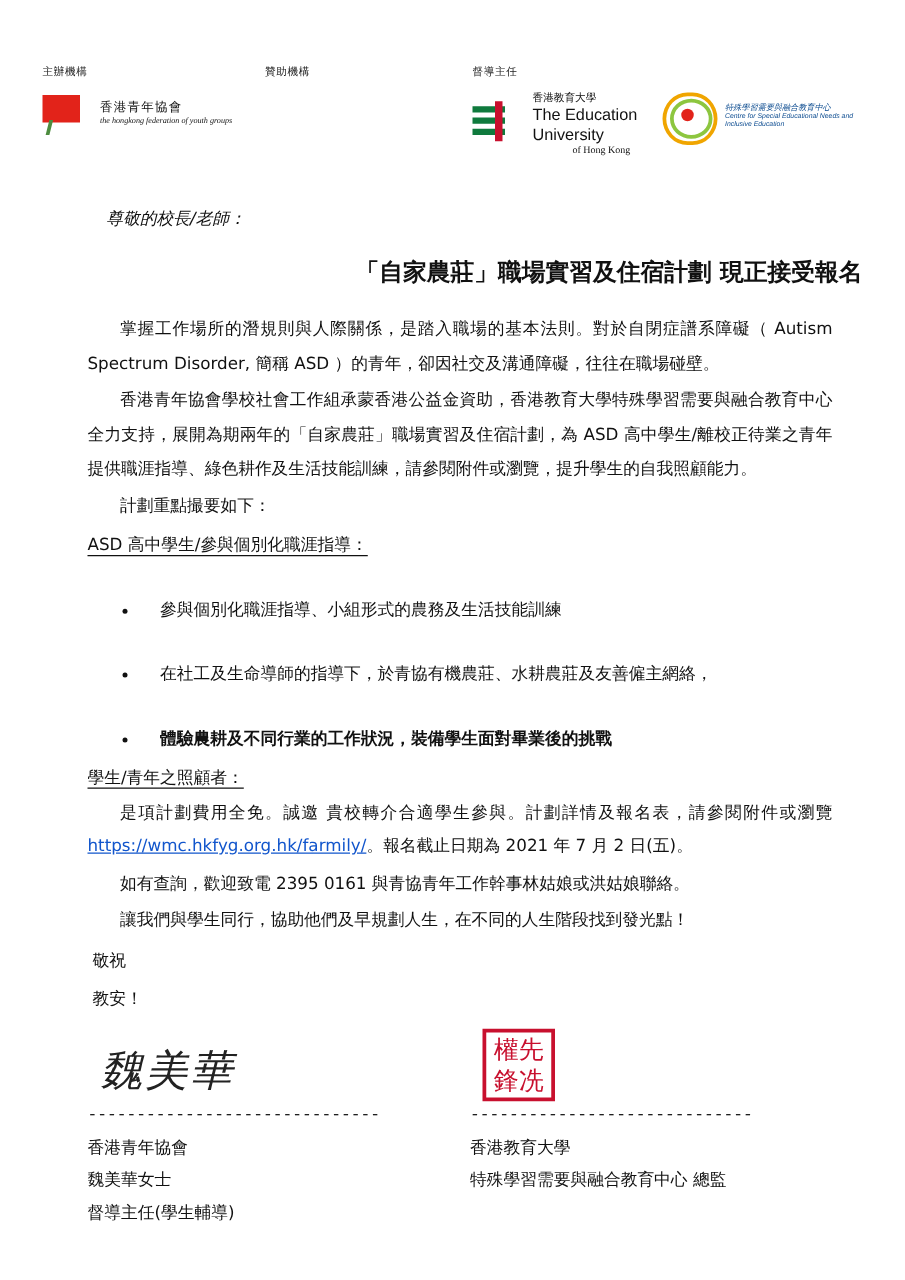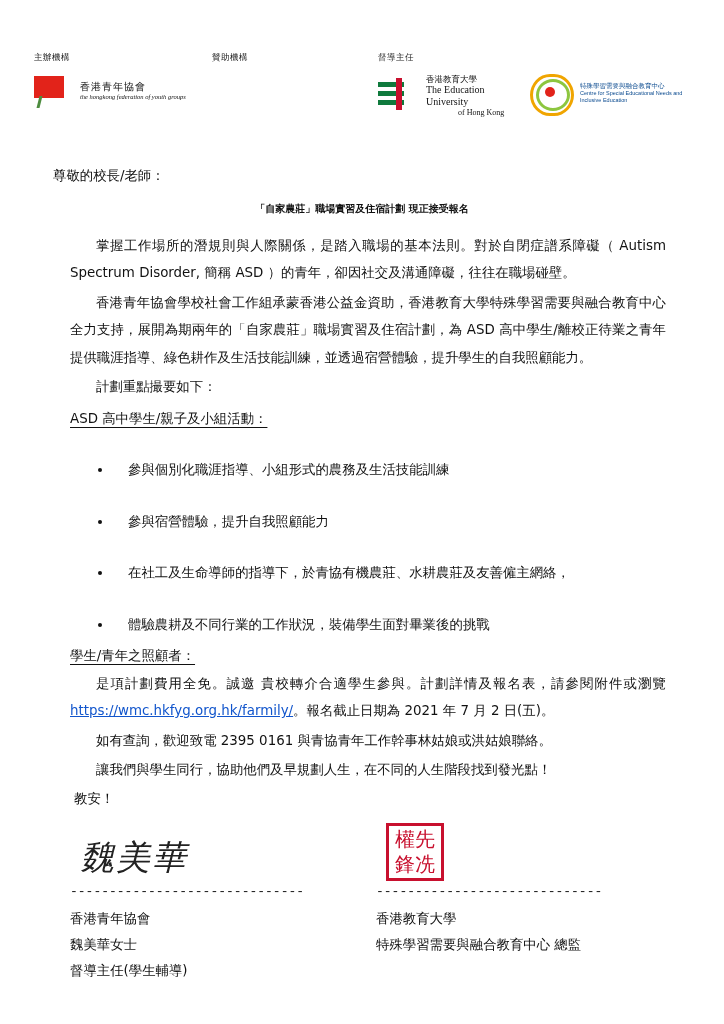--- a/index.html
+++ b/index.html
@@ -71,45 +71,45 @@
   .cc-text .en { font-size: 8px; letter-spacing: .6px; color:#111; font-family:"Liberation Serif", serif;}
 
   
   .edu-mark { width: 42px; height: 36px; position:relative; flex:none;}
   .edu-mark .g1{position:absolute;left:0;top:4px;width:26px;height:5px;background:#0f7a3d;}
   .edu-mark .g2{position:absolute;left:0;top:13px;width:26px;height:5px;background:#0f7a3d;}
   .edu-mark .g3{position:absolute;left:0;top:22px;width:26px;height:5px;background:#0f7a3d;}
   .edu-mark .r1{position:absolute;left:18px;top:0;width:6px;height:32px;background:#c8102e;}
   .edu-text{line-height:1.2;}
   .edu-text .zh{font-size:8.5px;color:#111;font-family:"DejaVu Sans", sans-serif;}
-  .edu-text .en1{font-size:10px;color:#111;font-family:Liberation Serif, serif;}
+  .edu-text .en1{font-size:13px;color:#111;font-family:Liberation Sans, sans-serif;}
   .edu-text .en2{font-size:8px;color:#111;font-family:"Liberation Serif", serif;margin-left:32px;}
 
   
   .cse-mark{width:46px;height:42px;position:relative;flex:none;}
   .cse-mark .ring{position:absolute;left:2px;top:2px;width:38px;height:36px;border:3px solid #f0a500;border-radius:50%/55%;}
   .cse-mark .ring2{position:absolute;left:8px;top:7px;width:28px;height:26px;border:3px solid #8dc63f;border-radius:50%;}
   .cse-mark .dot{position:absolute;left:17px;top:15px;width:10px;height:10px;background:#e2231a;border-radius:50%;}
-  .cse-text{line-height:1.25;}
+  .cse-text{line-height:1.25;font-style:italic;}
   .cse-text .zh{font-size:6.5px;color:#0a4a8f;font-family:"DejaVu Sans", sans-serif;}
   .cse-text .en{font-size:5.5px;color:#0a4a8f;font-family:"Liberation Sans", sans-serif;}
 
   
   .doc {
     margin-top: 26px;
     font-family: "DejaVu Sans", "Liberation Sans", sans-serif;
     font-size: 13.4px;
     line-height: 2.05;
     color: #111;
   }
-  .salutation { margin: 0 0 6px 19px; }
+  .salutation { margin: 0 0 6px 51px; font-style: italic; }
   .title {
-    text-align: center;
+    text-align: right;
     font-weight: bold;
-    font-size: 10px;
+    font-size: 19px;
     margin: 10px 0 12px 0;
   }
   p.para {
     margin: 0 16px 2px 0;
     text-align: justify;
     text-justify: inter-ideograph;
     padding: 0 8px 0 36px;
   }
   p.indent { text-indent: 26px; }
   .sect-head {
@@ -258,45 +258,45 @@
 
   </div>
 
   <div class="doc">
 
     <div class="salutation">尊敬的校長/老師：</div>
 
     <div class="title">「自家農莊」職場實習及住宿計劃 現正接受報名</div>
 
     <p class="para indent">掌握工作場所的潛規則與人際關係，是踏入職場的基本法則。對於自閉症譜系障礙（ Autism Spectrum Disorder, 簡稱 ASD ）的青年，卻因社交及溝通障礙，往往在職場碰壁。</p>
-    <p class="para indent">香港青年協會學校社會工作組承蒙香港公益金資助，香港教育大學特殊學習需要與融合教育中心全力支持，展開為期兩年的「自家農莊」職場實習及住宿計劃，為 ASD 高中學生/離校正待業之青年提供職涯指導、綠色耕作及生活技能訓練，並透過宿營體驗，提升學生的自我照顧能力。</p>
+    <p class="para indent">香港青年協會學校社會工作組承蒙香港公益金資助，香港教育大學特殊學習需要與融合教育中心全力支持，展開為期兩年的「自家農莊」職場實習及住宿計劃，為 ASD 高中學生/離校正待業之青年提供職涯指導、綠色耕作及生活技能訓練，請參閱附件或瀏覽，提升學生的自我照顧能力。</p>
     <p class="para indent">計劃重點撮要如下：</p>
 
-    <div class="sect-head">ASD 高中學生/親子及小組活動：</div>
+    <div class="sect-head">ASD 高中學生/參與個別化職涯指導：</div>
     <ul class="bullets">
       <li>參與個別化職涯指導、小組形式的農務及生活技能訓練</li>
-      <li>參與宿營體驗，提升自我照顧能力</li>
       <li>在社工及生命導師的指導下，於青協有機農莊、水耕農莊及友善僱主網絡，</li>
-      <li style="padding-left:58px;">
+      <li style="padding-left:58px;font-weight:bold;">
         <span style="display:inline-block">體驗農耕及不同行業的工作狀況，裝備學生面對畢業後的挑戰</span>
       </li>
     </ul>
 
     <div class="sect-head">學生/青年之照顧者：</div>
 
     <p class="para indent">
       <span>是項計劃費用全免。誠邀 貴校轉介合適學生參與。計劃詳情及報名表，請參閱附件或瀏覽 </span><a class="link" href="#">https://wmc.hkfyg.org.hk/farmily/</a><span>。報名截止日期為 2021 年 7 月 2 日(五)。</span>
     </p>
 
     <p class="para indent">
       <span>如有查詢，歡迎致電 </span><span>2395 0161</span><span> 與青協青年工作幹事林姑娘或洪姑娘聯絡。</span>
     </p>
 
     <p class="para indent">讓我們與學生同行，協助他們及早規劃人生，在不同的人生階段找到發光點！</p>
 
+    <div class="blessing">敬祝</div>
     <div class="blessing2">教安！</div>
 
     <div class="sig-zone">
 
       <div class="sig-col left">
         <div class="sig-img-left">
           <span class="sig-script">魏美華</span>
         </div>
         <div class="dashes">------------------------------</div>
         <div class="sig-line">香港青年協會</div>

